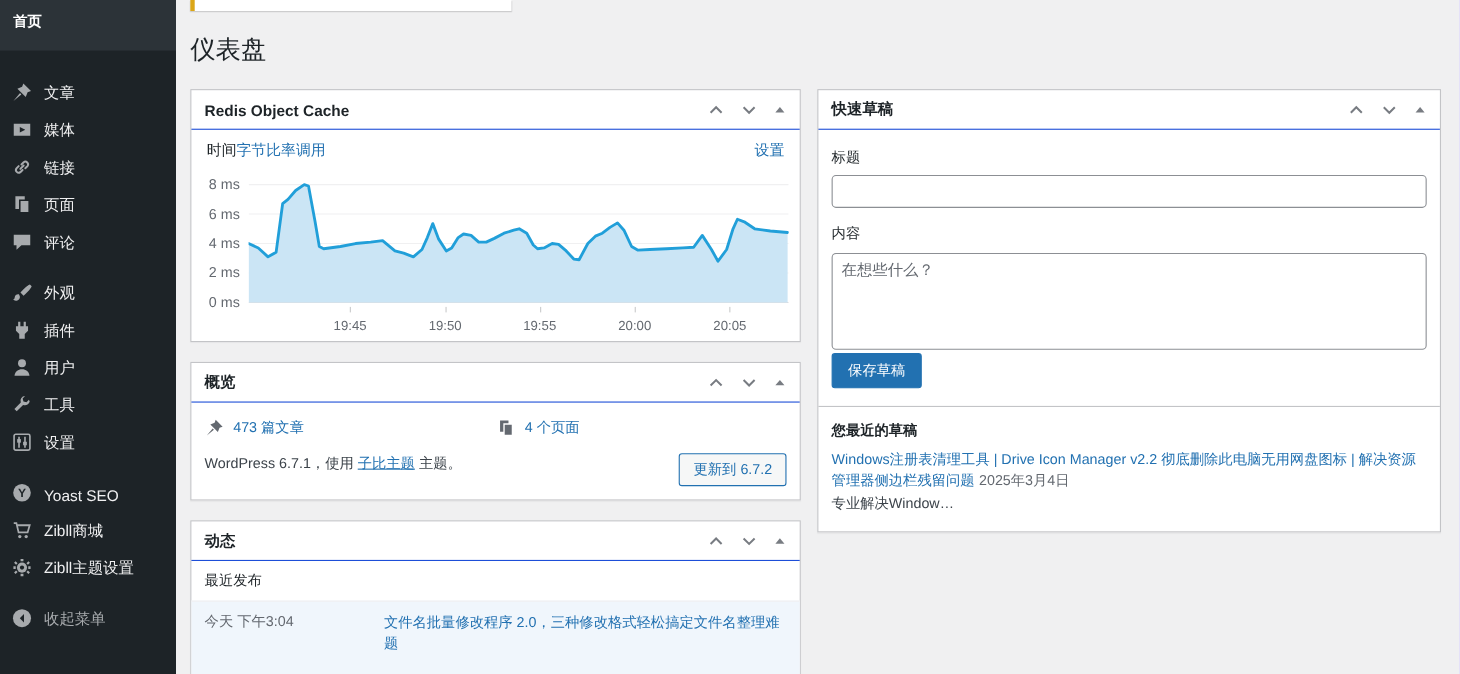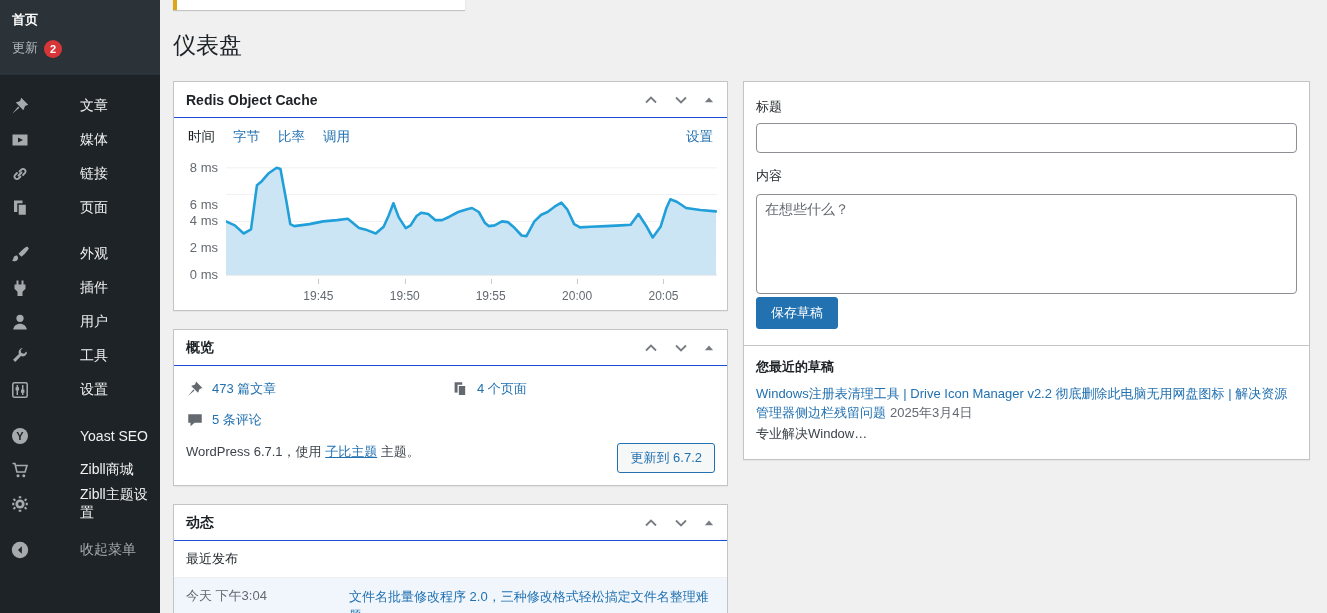--- a/index.html
+++ b/index.html
@@ -7,21 +7,21 @@
   .app { position: relative; width: 1327px; height: 613px; overflow: hidden; background: #c4b5fd; font-size: 13px; color: #3c434a; padding-left: 24px; }
 
   
   .sidebar { position: absolute; left: 0; top: 0; bottom: 0; width: 160px; background: #1d2327; color: #f0f0f1; }
   .submenu { background: #2c3338; padding: 6px 0 12px; }
   .submenu-item { padding: 5px 12px; font-size: 13px; cursor: pointer; }
   .submenu-item.current { color: #fff; font-weight: bold; }
   .submenu-item.plain { color: #b4b9be; }
   .badge { display: inline-block; min-width: 18px; height: 18px; line-height: 18px; border-radius: 9px; background: #d63638; color: #fff; font-size: 11px; font-weight: bold; text-align: center; margin-left: 6px; vertical-align: middle; }
   .menu { padding-top: 14px; }
-  .menu-item { display: flex; align-items: center; height: 34px; padding: 0 8px 0 10px; font-size: 14px; color: #f0f0f1; cursor: pointer; gap: 40px; }
+  .menu-item { display: flex; align-items: flex-end; height: 34px; padding: 0 8px 0 10px; font-size: 14px; color: #f0f0f1; cursor: pointer; }
   .menu-item .icon { width: 20px; height: 20px; margin-right: 10px; color: #a7aaad; flex: 0 0 20px; }
   .menu-item.dim { color: #a7aaad; }
   .menu-gap { height: 12px; }
   .icon svg { width: 100%; height: 100%; display: block; }
 
   
   .content { position: absolute; left: 160px; top: 0; right: 0; bottom: 0; background: #f0f0f1; overflow: hidden; }
   .notice-stub { margin-left: 13px; width: 292px; height: 10px; background: #fff; border-left: 4px solid #dba617; box-shadow: 0 1px 1px rgba(0,0,0,0.18); }
   .page-title { margin: 21px 0 0 13px; font-size: 23px; font-weight: 400; color: #1d2327; line-height: 29px; }
   .columns { display: flex; gap: 15px; margin: 21px 15px 0 13px; align-items: flex-start; }
@@ -30,29 +30,29 @@
 
   .postbox { background: #fff; border: 1px solid #c3c4c7; box-shadow: 0 1px 1px rgba(0,0,0,0.04); margin-bottom: 18px; }
   .postbox-header { display: flex; align-items: center; height: 36px; padding: 0 12px; border-bottom: 1px solid #1d4ed8; }
   .postbox-title { flex: 1; font-size: 14px; font-weight: bold; color: #1d2327; }
   .handle-actions { display: flex; align-items: center; gap: 14px; color: #787c82; }
   .handle-btn { width: 16px; height: 16px; cursor: pointer; }
   .handle-btn svg { width: 100%; height: 100%; display: block; }
   .handle-btn.toggle { width: 12px; height: 12px; }
 
   
-  .redis-tabs { display: flex; align-items: center; gap: 18px; padding: 10px 14px; font-size: 13.5px; }
+  .redis-tabs { display: flex; align-items: center; padding: 10px 14px; font-size: 13.5px; }
   .redis-tab { color: #2271b1; cursor: pointer; text-decoration: none; }
   .redis-tab.active { color: #1d2327; cursor: default; }
   .redis-settings { margin-left: auto; color: #2271b1; cursor: pointer; }
   .chart-block { padding: 4px 10px 6px 6px; }
   .chart-flex { display: flex; }
   .ycol { position: relative; width: 46px; height: 118px; flex: 0 0 46px; }
   .ylab { position: absolute; right: 8px; font-size: 13px; color: #646970; line-height: 16px; }
-  .yl8 { top: 0; } .yl6 { top: 27px; margin-top: 10px; } .yl4 { top: 53px; } .yl2 { top: 80px; } .yl0 { top: 107px; }
+  .yl8 { top: 0; } .yl6 { top: 27px; } .yl4 { top: 53px; } .yl2 { top: 80px; } .yl0 { top: 107px; }
   .plotwrap { flex: 1; position: relative; }
   .plotwrap svg { display: block; width: 100%; height: 118px; }
   .xrow { position: relative; height: 26px; }
   .xtick { position: absolute; top: 1px; width: 1px; height: 5px; background: #c9cacb; }
   .xlabel { position: absolute; top: 11px; transform: translateX(-50%); font-size: 12px; color: #646970; }
 
   
   .glance-body { padding: 12px; }
   .glance-grid { display: grid; grid-template-columns: 265px 1fr; row-gap: 9px; }
   .glance-item { display: flex; align-items: center; gap: 8px; line-height: 22px; }
@@ -65,43 +65,40 @@
   
   .activity-recent { padding: 9px 12px; color: #1d2327; }
   .activity-row { display: flex; padding: 9px 12px 24px; background: #f0f6fc; border-top: 1px solid #f0f0f1; }
   .activity-time { width: 163px; flex: 0 0 163px; color: #646970; }
   .activity-link { flex: 1; color: #2271b1; text-decoration: none; line-height: 19px; cursor: pointer; }
 
   
   .qd-body { padding: 12px; }
   .qd-label { display: block; margin: 4px 0 7px; color: #1d2327; }
   .qd-input { width: 100%; height: 30px; border: 1px solid #8c8f94; border-radius: 4px; padding: 0 8px; font-family: inherit; font-size: 14px; }
-  .qd-textarea { width: 100%; height: 100px; margin-top: 2px; border: 1px solid #8c8f94; border-radius: 4px; padding: 6px 8px; font-family: Liberation Sans, sans-serif; font-size: 14px; resize: none; color: #2c3338; }
+  .qd-textarea { width: 100%; height: 88px; margin-top: 2px; border: 1px solid #8c8f94; border-radius: 4px; padding: 6px 8px; font-family: Liberation Sans, sans-serif; font-size: 14px; resize: none; color: #2c3338; }
   .qd-textarea::placeholder { color: #646970; opacity: 1; }
   .qd-content-label { margin-top: 14px; }
   .save-btn { background: #2271b1; border: 1px solid #2271b1; color: #fff; border-radius: 3px; padding: 6px 14px; font-size: 13px; font-family: inherit; cursor: pointer; }
   .drafts { margin: 16px -12px 0; border-top: 1px solid #c3c4c7; padding: 12px 12px 4px; }
   .drafts-title { font-size: 13px; font-weight: bold; color: #1d2327; margin-bottom: 8px; }
   .draft-link { color: #2271b1; text-decoration: none; line-height: 19px; cursor: pointer; }
   .draft-date { color: #646970; margin-left: 4px; }
   .draft-excerpt { color: #3c434a; margin-top: 3px; line-height: 18px; }
 </style>
 </head>
 <body>
 
 <div class="app">
 
   <div class="sidebar">
     <div class="submenu">
       <div class="submenu-item current">
         <span>首页</span>
       </div>
-      <div class="submenu-item plain">
-        <span>更新</span><span class="badge">2</span>
-      </div>
     </div>
     <div class="menu">
       <div class="menu-item">
         <span class="icon">
             <svg viewBox="0 0 20 20" fill="currentColor">
               <path d="M11.2 1.8l7 7-3.1 1.1-1.7 4.3-7.6-7.6 4.3-1.7zM8.2 10.6L2.2 17.8l7.2-6z"></path>
             </svg>
           </span>
         <span>文章</span>
       </div>
@@ -124,20 +121,28 @@
         <span>链接</span>
       </div>
       <div class="menu-item">
         <span class="icon">
             <svg viewBox="0 0 20 20" fill="currentColor">
               <path d="M4 2.5h8.5V14H4z"></path>
               <path d="M8 6h8.5v11.5H8z" stroke="#1d2327" stroke-width="1.4"></path>
             </svg>
           </span>
         <span>页面</span>
+      </div>
+      <div class="menu-item">
+        <span class="icon">
+            <svg viewBox="0 0 20 20" fill="currentColor">
+              <path d="M2.5 3.5h15V13h-8l-4.5 4v-4h-2.5z"></path>
+            </svg>
+          </span>
+        <span>评论</span>
       </div>
       <div class="menu-gap"></div>
       <div class="menu-item">
         <span class="icon">
             <svg viewBox="0 0 20 20" fill="currentColor">
               <path d="M17.2 2.6c-2.8 1-7.2 5.6-8.6 7.4l2.8 2.8c1.8-1.4 6.4-5.8 7.4-8.6zM7.2 11.6c-1.8-.4-3.6.8-3.8 2.6-.1 1.2-.8 2-1.6 2.4 1.2.8 3.8 1.2 5.4-.4 1-1 1.2-2.6.4-3.8z"></path>
             </svg>
           </span>
         <span>外观</span>
       </div>
@@ -329,28 +334,20 @@
               </div>
               <div class="glance-item">
                 <span class="icon">
                     <svg viewBox="0 0 20 20" fill="currentColor">
                       <path d="M4 2.5h8.5V14H4z"></path>
                       <path d="M8 6h8.5v11.5H8z" stroke="#fff" stroke-width="1.4"></path>
                     </svg>
                   </span>
                 <a>4 个页面</a>
               </div>
-              <div class="glance-item">
-                <span class="icon">
-                    <svg viewBox="0 0 20 20" fill="currentColor">
-                      <path d="M2.5 3.5h15V13h-8l-4.5 4v-4h-2.5z"></path>
-                    </svg>
-                  </span>
-                <a>5 条评论</a>
-              </div>
             </div>
             <div class="version-row">
               <span><span>WordPress 6.7.1，使用 </span><a>子比主题</a><span> 主题。</span></span>
               <button class="update-btn">更新到 6.7.2</button>
             </div>
           </div>
         </div>
 
         <div class="postbox">
           <div class="postbox-header">
@@ -377,20 +374,40 @@
           <div class="activity-row">
             <span class="activity-time">今天 下午3:04</span>
             <a class="activity-link">文件名批量修改程序 2.0，三种修改格式轻松搞定文件名整理难题</a>
           </div>
         </div>
       </div>
 
       <div class="col-right">
 
         <div class="postbox">
+          <div class="postbox-header">
+            <span class="postbox-title">快速草稿</span>
+            <span class="handle-actions">
+              <span class="handle-btn">
+                  <svg viewBox="0 0 16 16">
+                    <path d="M3 10.5l5-5 5 5" fill="none" stroke="currentColor" stroke-width="1.8"></path>
+                  </svg>
+                </span>
+              <span class="handle-btn">
+                  <svg viewBox="0 0 16 16">
+                    <path d="M3 5.5l5 5 5-5" fill="none" stroke="currentColor" stroke-width="1.8"></path>
+                  </svg>
+                </span>
+              <span class="handle-btn toggle">
+                  <svg viewBox="0 0 16 16">
+                    <path d="M2.5 11L8 4.5 13.5 11z" fill="currentColor"></path>
+                  </svg>
+                </span>
+            </span>
+          </div>
           <div class="qd-body">
             <label class="qd-label">标题</label>
             <input class="qd-input" type="text" style="">
             <label class="qd-label qd-content-label">内容</label>
             <textarea class="qd-textarea" placeholder="在想些什么？" style=""></textarea>
             <button class="save-btn">保存草稿</button>
             <div class="drafts">
               <div class="drafts-title">您最近的草稿</div>
               <div>
                 <a class="draft-link">Windows注册表清理工具 | Drive Icon Manager v2.2 彻底删除此电脑无用网盘图标 | 解决资源管理器侧边栏残留问题</a><span class="draft-date">2025年3月4日</span>

